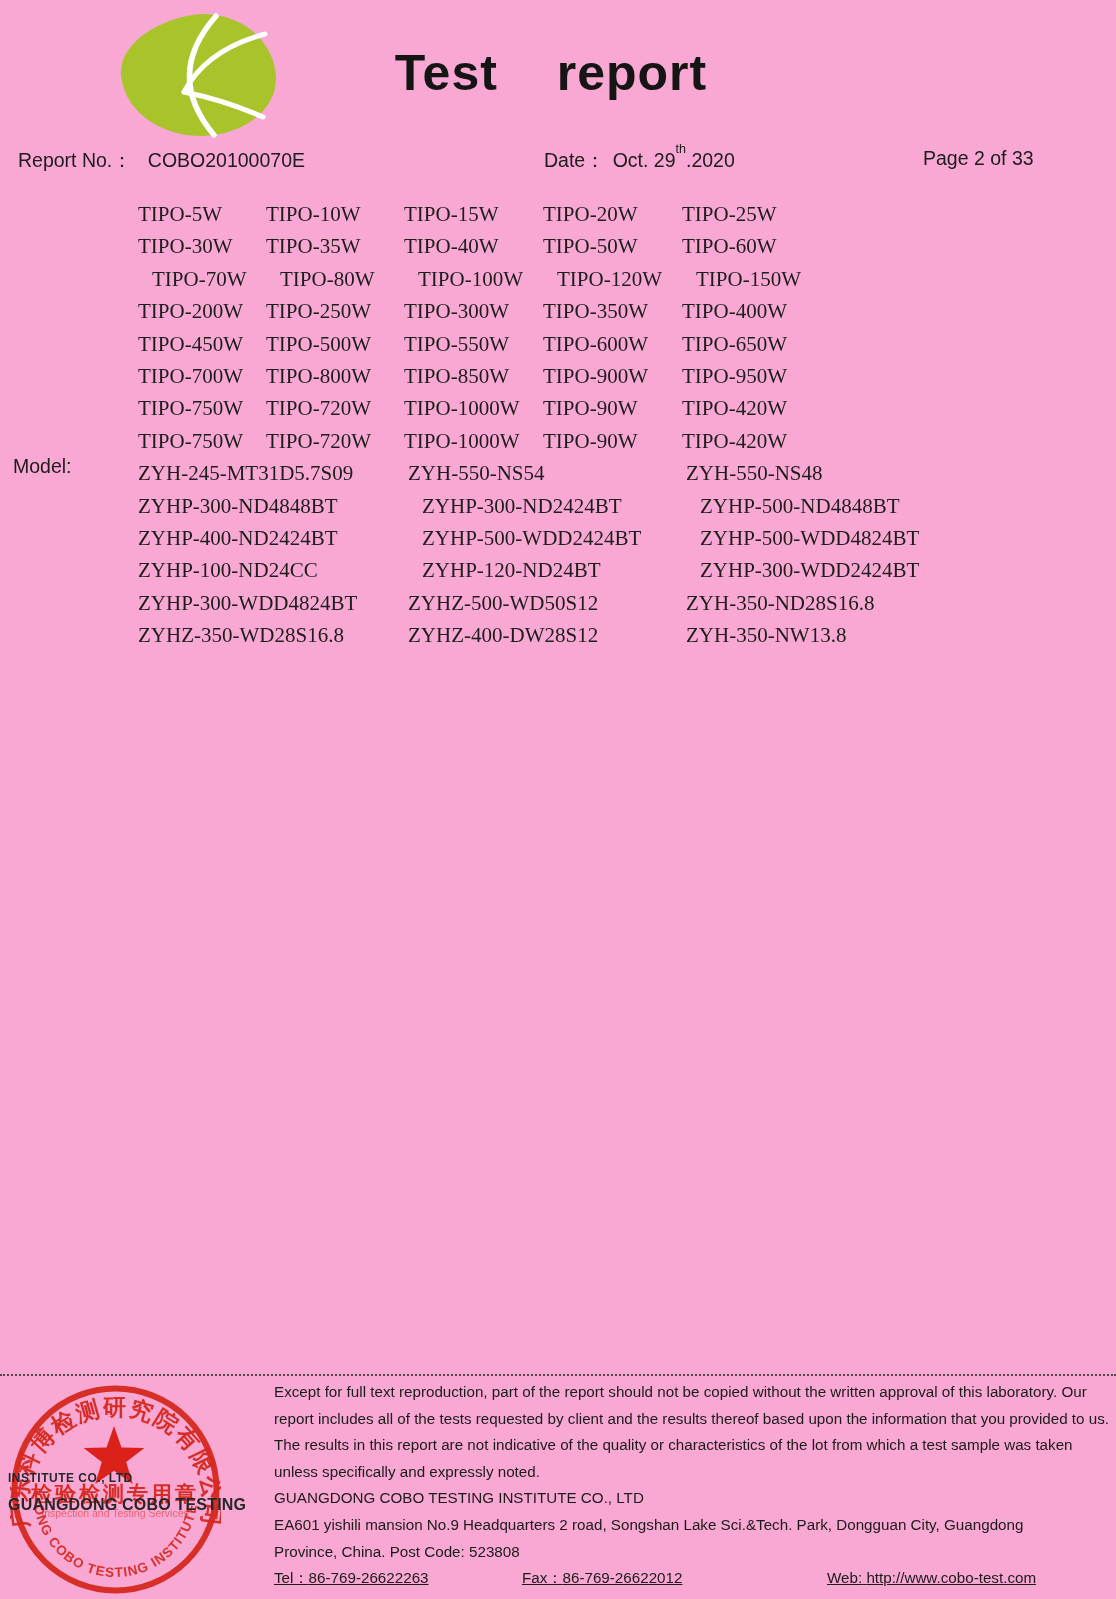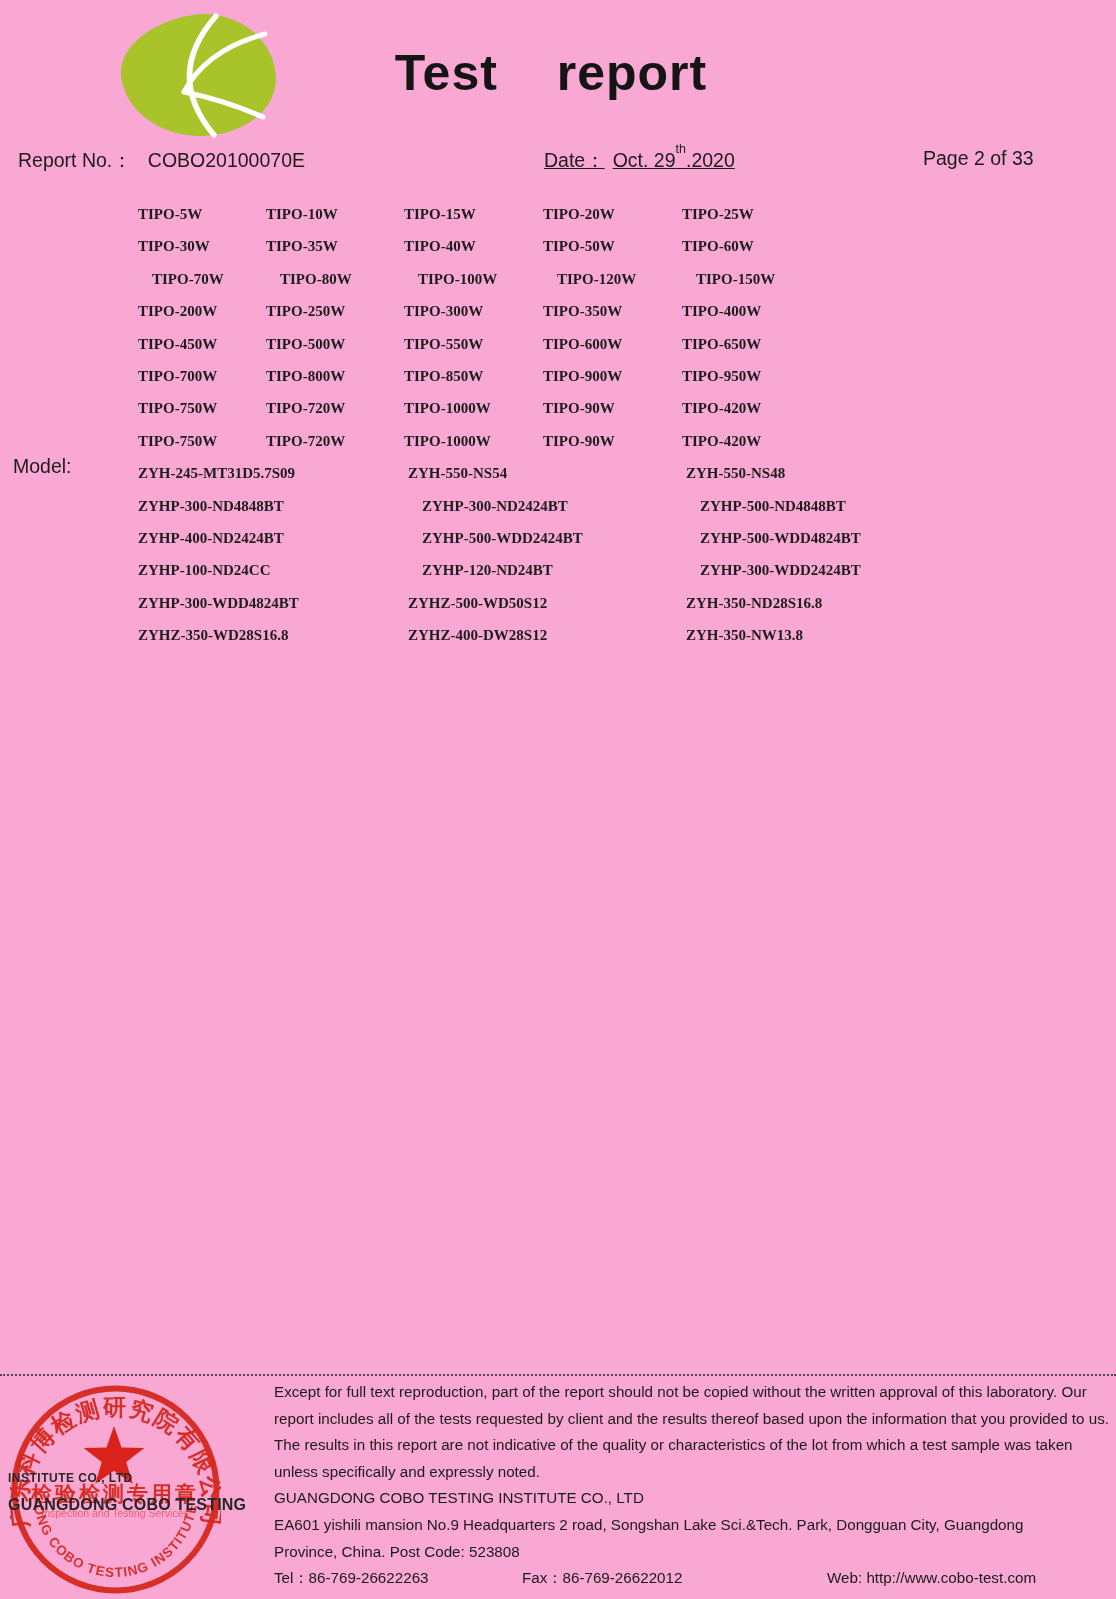--- a/index.html
+++ b/index.html
@@ -10,48 +10,48 @@
   }
   
   .logo{position:absolute; left:118px; top:12px;}
   .title{
     position:absolute; left:0; top:44px; width:1102px; text-align:center;
     font-size:50px; font-weight:bold; letter-spacing:1px; word-spacing:44px; color:#151515;
   }
   .hgroup{position:absolute; top:147px; white-space:nowrap; font-size:19.5px;}
   .hg-report{left:18px;}
   .hg-report .val{margin-left:16px;}
-  .hg-date{left:544px;text-decoration:underline;}
+  .hg-date{left:544px;}
   .hg-date .val{margin-left:8px;}
   .hg-page{left:923px;}
   sup.th{font-size:12.5px; position:relative; top:-7px;}
 
   
   .model-label{position:absolute; left:13px; top:427px; font-size:19.5px;margin-top:28px;}
   .models{
     position:absolute; left:138px; top:198px;
-    font-family:"Liberation Serif", serif; font-size:15px; color:#1d1d1d;font-weight:bold;
+    font-family:"Liberation Serif", serif; font-size:21px; color:#1d1d1d;
   }
   .mrow{height:32.4px; line-height:32.4px; white-space:nowrap;}
   .c{display:inline-block; vertical-align:top;}
   .tipo .c1{width:128px}.tipo .c2{width:138px}.tipo .c3{width:139px}.tipo .c4{width:139px}
   .zyh .z1{width:270px}.zyh .z2{width:278px}
   .ind{padding-left:14px;}
 
   
   .dotline{
     position:absolute; left:0; top:1374px; width:1116px; height:0;
     border-top:2px dotted #4a4a4a;
   }
   .ftext{
     position:absolute; left:242px; top:1379px; width:866px;
     font-size:15.2px; line-height:26.6px; color:#1b1b1b;
   }
   .fline{height:26.6px; white-space:nowrap;margin-left:32px;}
-  .telrow{display:flex;}
+  .telrow{display:flex;text-decoration:underline;}
   .tel-group{width:248px;}
   .fax-group{width:305px;}
 
   
   .stamp{position:absolute; left:10px; top:1384px;}
   .stamp-overlay{
     position:absolute; left:8px; width:224px; text-align:left;
     font-weight:bold; color:#272727; white-space:nowrap;
   }
   .so1{top:1496px; font-size:16px; letter-spacing:.2px;}

